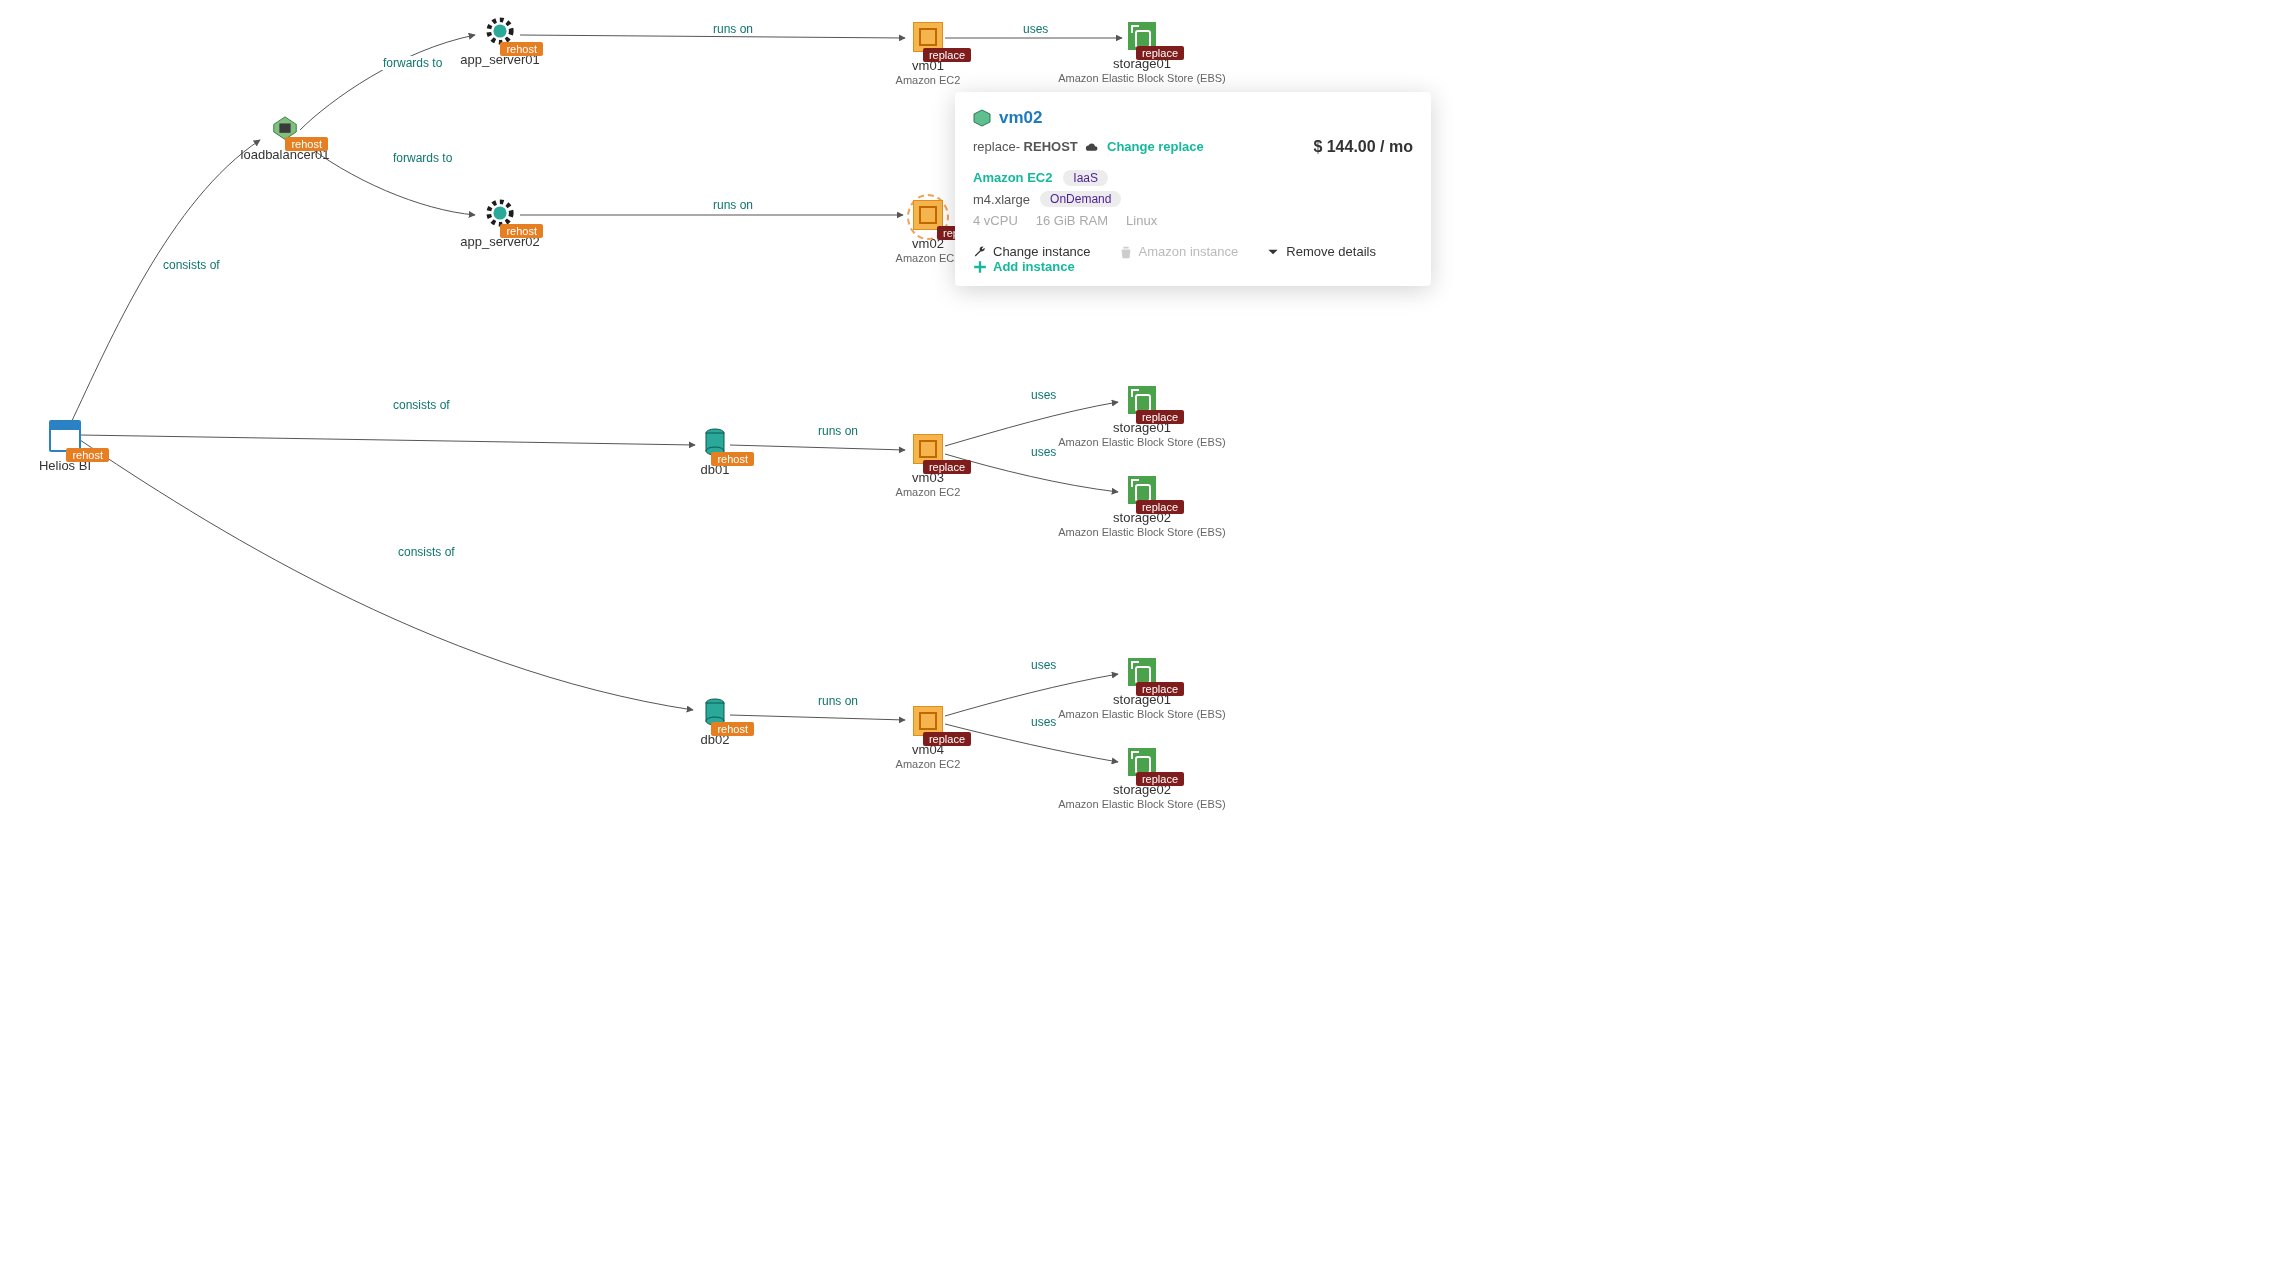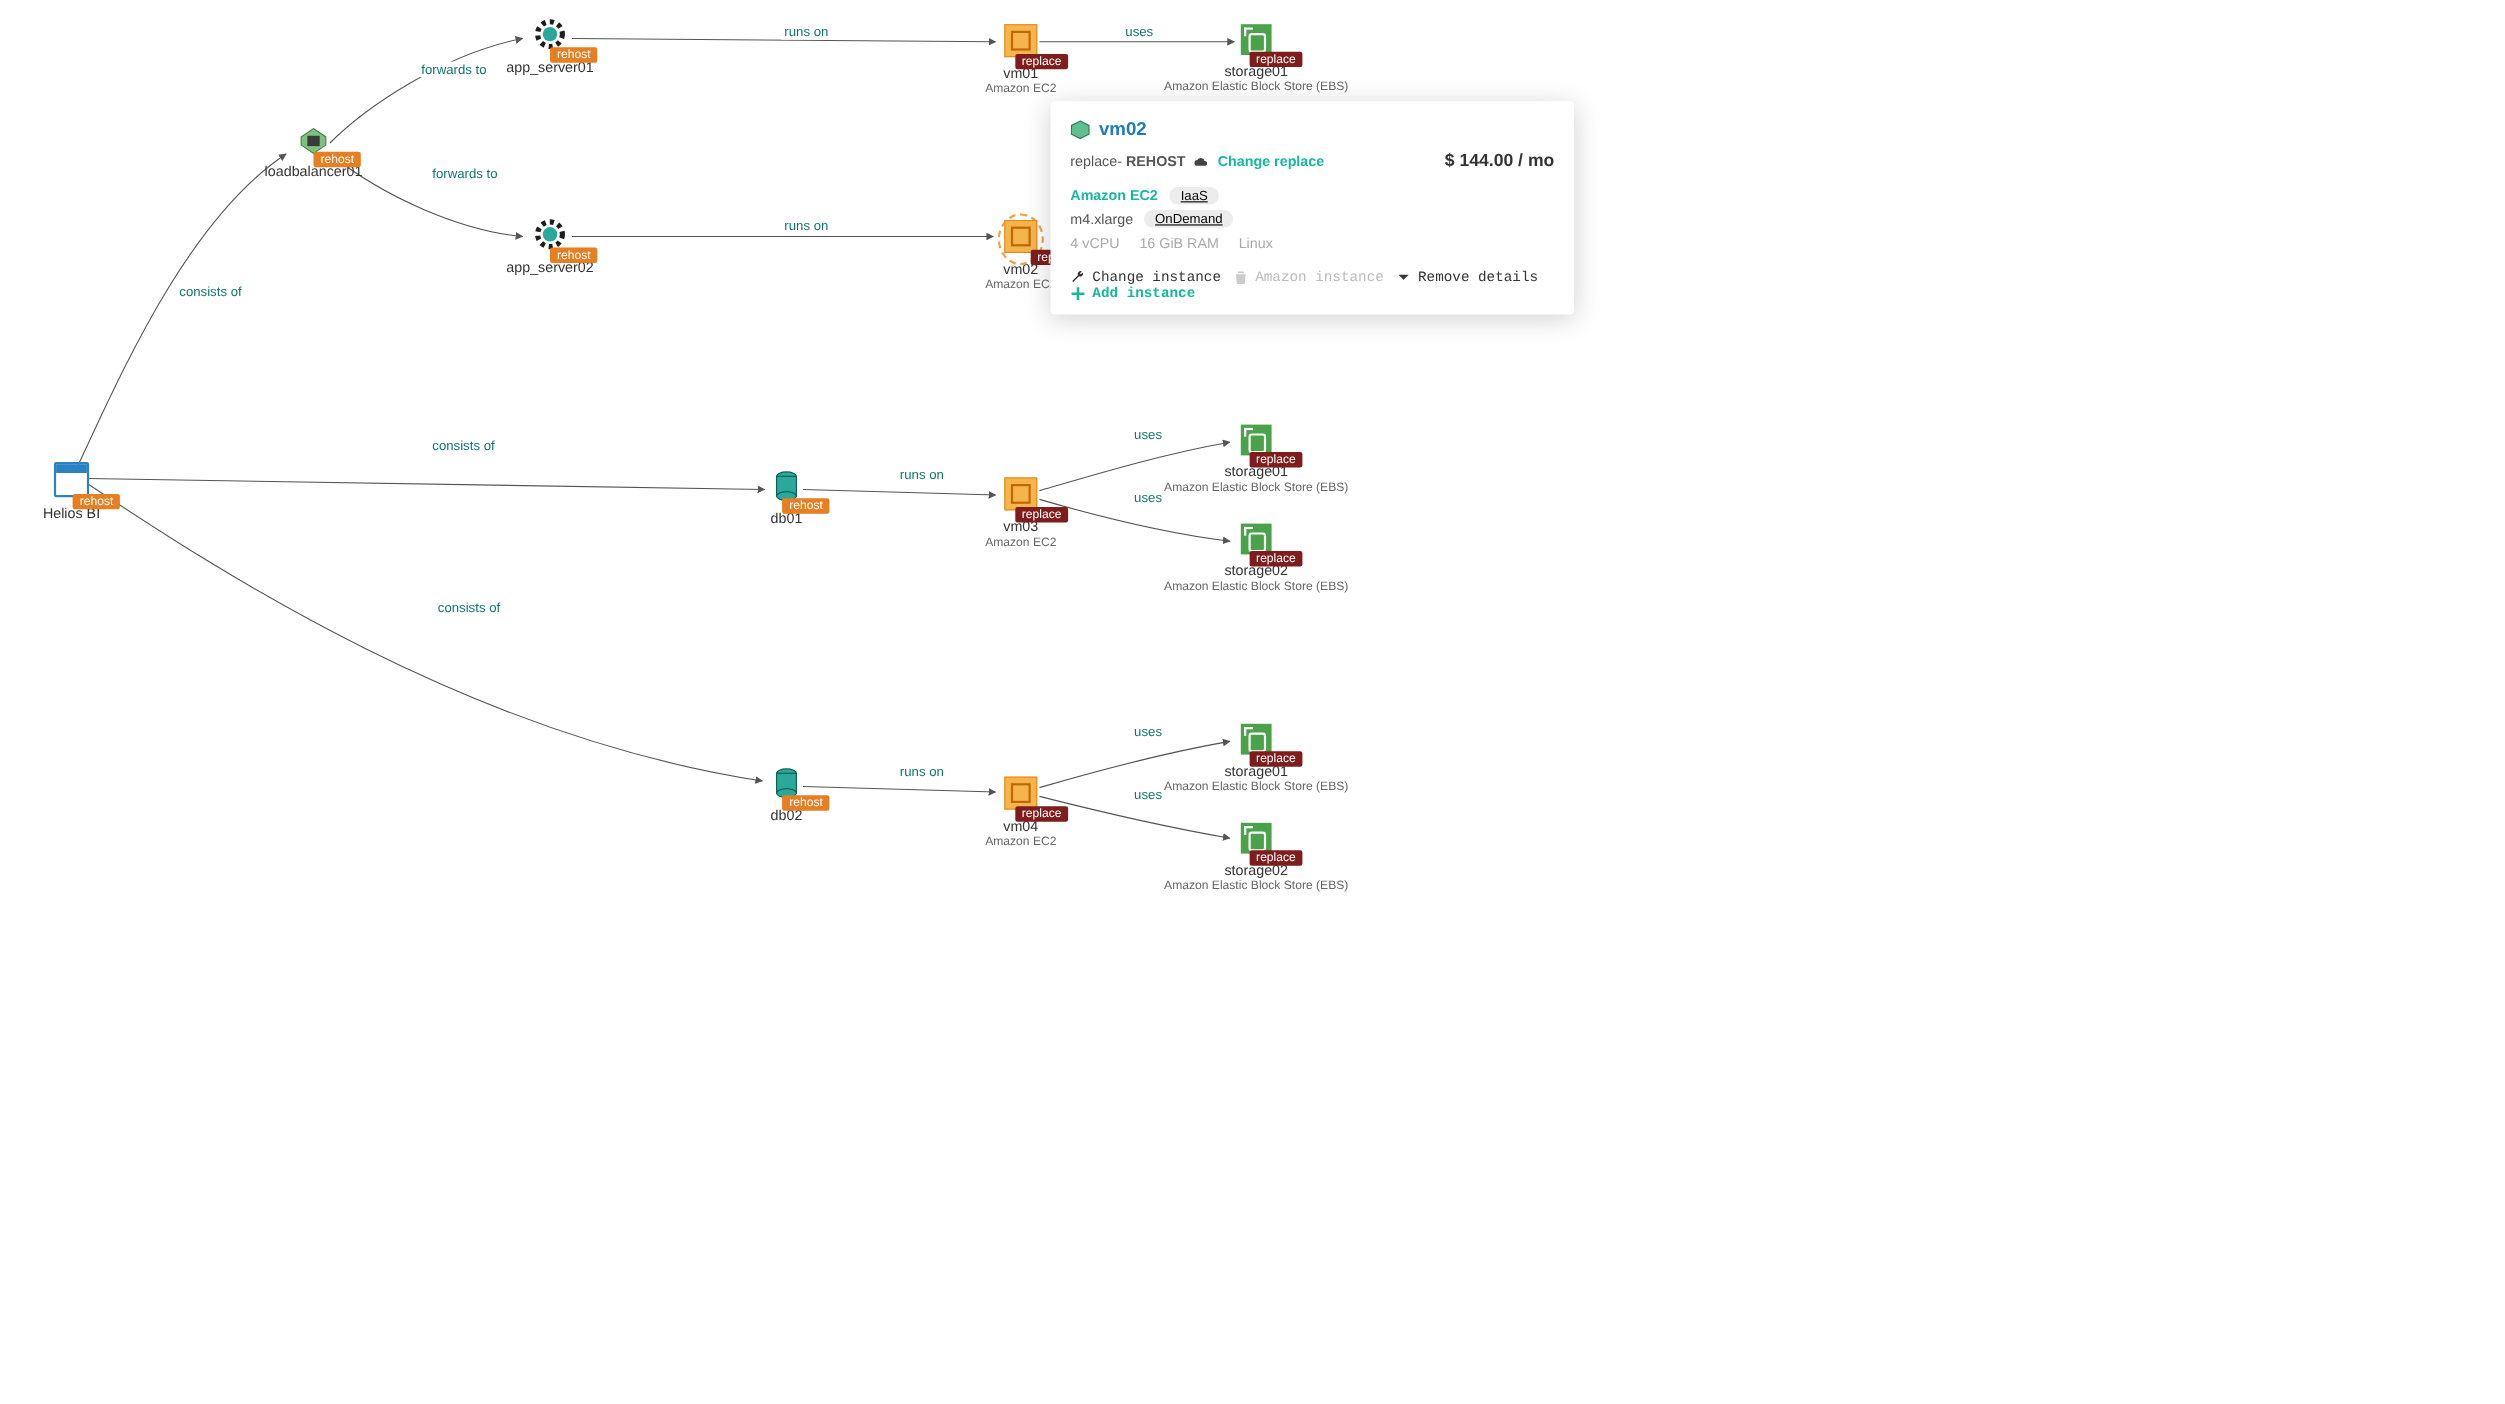--- a/index.html
+++ b/index.html
@@ -31,23 +31,23 @@
   .selection-ring{position:absolute;inset:-6px;border:2px dashed #f0a050;border-radius:50%;}
 
   
   .panel{position:absolute;background:#fff;box-shadow:0 4px 24px rgba(0,0,0,.18);border-radius:4px;padding:16px 18px 12px;width:440px;}
   .panel h2{margin:0 0 10px;font-size:17px;font-weight:600;color:#1f7bbf;display:flex;align-items:center;gap:8px;}
   .panel .row{display:flex;align-items:center;gap:10px;font-size:13px;color:#555;}
   .panel .row1{justify-content:space-between;margin-bottom:14px;}
   .panel .price{font-size:16px;font-weight:600;color:#333;}
   .panel .muted{color:#aaa;}
   .panel a.link{color:#16b89d;font-weight:600;text-decoration:none;}
-  .pill{background:#ececec;border-radius:10px;padding:1px 10px;font-size:12px;color:#000000;text-decoration:underline;}
+  .pill{background:#ececec;border-radius:10px;padding:1px 10px;font-size:12px;color:#4c1d95;}
   .panel .svc{color:#16b89d;font-weight:600;}
-  .panel .actions{display:flex;gap:11px;margin-top:16px;font-size:13px;align-items:flex-start;font-family:Liberation Mono, monospace;}
+  .panel .actions{display:flex;gap:28px;margin-top:16px;font-size:13px;align-items:flex-start;}
   .panel .actions .act{display:flex;align-items:center;gap:6px;cursor:pointer;}
   .panel .actions .disabled{color:#bbb;cursor:default;}
   .panel .add{margin-top:0;}
   .panel .add .act{color:#16b89d;font-weight:600;}
   .small-icn{width:14px;height:14px;display:inline-block;}
 </style>
 </head>
 <body>
 
 <div class="canvas">

